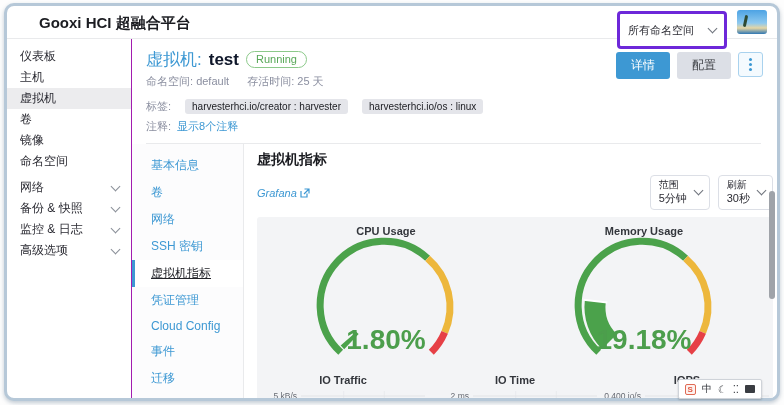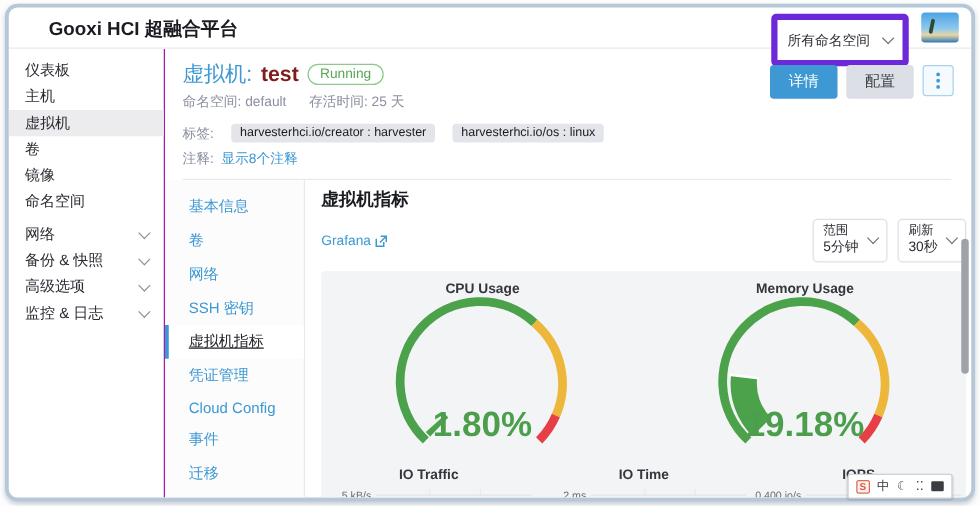--- a/index.html
+++ b/index.html
@@ -6,21 +6,21 @@
   html,body { width:784px; height:405px; overflow:hidden; background:#fdfdfd;
     font-family:"Liberation Sans","DejaVu Sans",sans-serif; }
   .window { position:absolute; left:4px; top:3px; right:4px; bottom:4px;
     border:3px solid #b6c8d8; border-radius:10px; background:#fff; overflow:hidden;
     box-shadow:0 2px 4px rgba(120,140,160,.45); }
 
   
   .app-header { position:relative; height:33px; border-bottom:1px solid #e9eaec; }
   .app-title { position:absolute; left:32px; top:8px; font-size:15px; font-weight:700; color:#1b1c21; }
   .ns-select { position:absolute; right:50px; top:5px; width:110px; height:23px;
-    border:5px solid #6d28d9; border-radius:4px; background:#fff; display:flex;
+    border:3px solid #6d28d9; border-radius:4px; background:#fff; display:flex;
     align-items:center; justify-content:space-between; padding:16px 8px; font-size:11px; color:#2b2b33; cursor:pointer; }
   .avatar { position:absolute; right:10px; top:4px; width:30px; height:24px; border-radius:3px;
     background:linear-gradient(180deg,#4da3e4 0%,#8ec9ef 55%,#e6d6a4 75%,#2f77b4 100%); overflow:hidden; }
   .avatar i { position:absolute; left:7px; top:5px; width:3px; height:12px; background:#2e4a33; transform:rotate(12deg); border-radius:2px; }
 
   .chev { width:7px; height:7px; border-right:1.5px solid #6e737c; border-bottom:1.5px solid #6e737c;
     transform:rotate(45deg); margin-top:-3px; flex:none; }
 
   
   .app-body { display:flex; height:calc(100% - 33px); }
@@ -30,21 +30,21 @@
   .side-item.active { background:#ececee; }
   .side-item .chev { border-color:#8a8f98; }
   .group-gap { height:5px; }
 
   .main { flex:1; position:relative; overflow:hidden; }
 
   
   .masthead { padding:9px 28px 0 14px; }
   .title-row { display:flex; align-items:center; gap:7px; }
   .res-kind { font-size:17px; color:#3d98d3; font-weight:500; }
-  .res-name { font-size:17px; color:#7f1d1d; font-weight:700; }
+  .res-name { font-size:17px; color:#0f172a; font-weight:700; }
   .badge-running { font-size:11px; color:#57a757; border:1px solid #8cc98a; border-radius:10px;
     padding:1px 9px 2px; background:#fff; }
   .meta-row { margin-top:3px; font-size:11px; color:#9397a2; display:flex; gap:18px; }
   .actions { position:absolute; right:14px; top:13px; display:flex; gap:7px; }
   .btn { font-size:12px; border:none; border-radius:3px; padding:5px 15px; cursor:pointer; }
   .btn-primary { background:#3d98d3; color:#fff; }
   .btn-secondary { background:#dcdfe6; color:#3c3f44; }
   .btn-more { width:25px; height:25px; border:1px solid #a9d2ee; border-radius:3px; background:#f4fafe;
     display:flex; flex-direction:column; align-items:center; justify-content:center; gap:2px; cursor:pointer; }
   .btn-more i { width:3px; height:3px; border-radius:50%; background:#3d98d3; }
@@ -58,21 +58,21 @@
 
   
   .detail-body { display:flex; align-items:stretch; height:100%; }
   .tabs-col { width:112px; flex:none; border-right:1px solid #e9eaec; padding-top:8px; background:#fcfcfd; }
   .tab-item { font-size:12px; color:#3d98d3; padding:5px 4px 5px 16px; border-left:3px solid transparent; cursor:pointer; white-space:nowrap; }
   .tab-item.active { color:#23242a; background:#fff; border-left-color:#3d98d3; text-decoration:underline; }
 
   .content-col { flex:1; padding:7px 8px 0 13px; }
   .content-head { font-size:14px; font-weight:700; color:#1b1c21; }
   .sub-row { display:flex; align-items:center; justify-content:space-between; margin-top:6px; }
-  .grafana { display:flex; align-items:center; gap:3px; font-size:11px; }
+  .grafana { display:flex; align-items:center; gap:3px; font-size:11px;font-style:italic; }
   .ext-ico { width:10px; height:10px; }
   .drops { display:flex; gap:8px; }
   .drop { border:1px solid #dcdfe6; border-radius:4px; background:#fff; display:flex; align-items:center;
     padding:3px 7px 4px 8px; gap:8px; cursor:pointer; }
   .drop .lines { display:flex; flex-direction:column; line-height:1.25; }
   .drop .lbl { font-size:10px; color:#2b2b33; }
   .drop .val { font-size:11px; color:#2b2b33; }
 
   
   .panel { margin-top:7px; background:#f3f4f6; border-radius:3px; height:330px; padding-top:8px; }
@@ -133,25 +133,25 @@
       <div class="group-gap"></div>
       <div class="side-item">
           <span>网络</span>
           <span class="chev"></span>
         </div>
       <div class="side-item">
           <span>备份 &amp; 快照</span>
           <span class="chev"></span>
         </div>
       <div class="side-item">
+          <span>监控 &amp; 日志</span>
+          <span class="chev"></span>
+        </div>
+      <div class="side-item">
           <span>高级选项</span>
-          <span class="chev"></span>
-        </div>
-      <div class="side-item">
-          <span>监控 &amp; 日志</span>
           <span class="chev"></span>
         </div>
     </div>
 
     <div class="main">
 
       <div class="actions">
         <button class="btn btn-primary">详情</button>
         <button class="btn btn-secondary">配置</button>
         <div class="btn-more">

